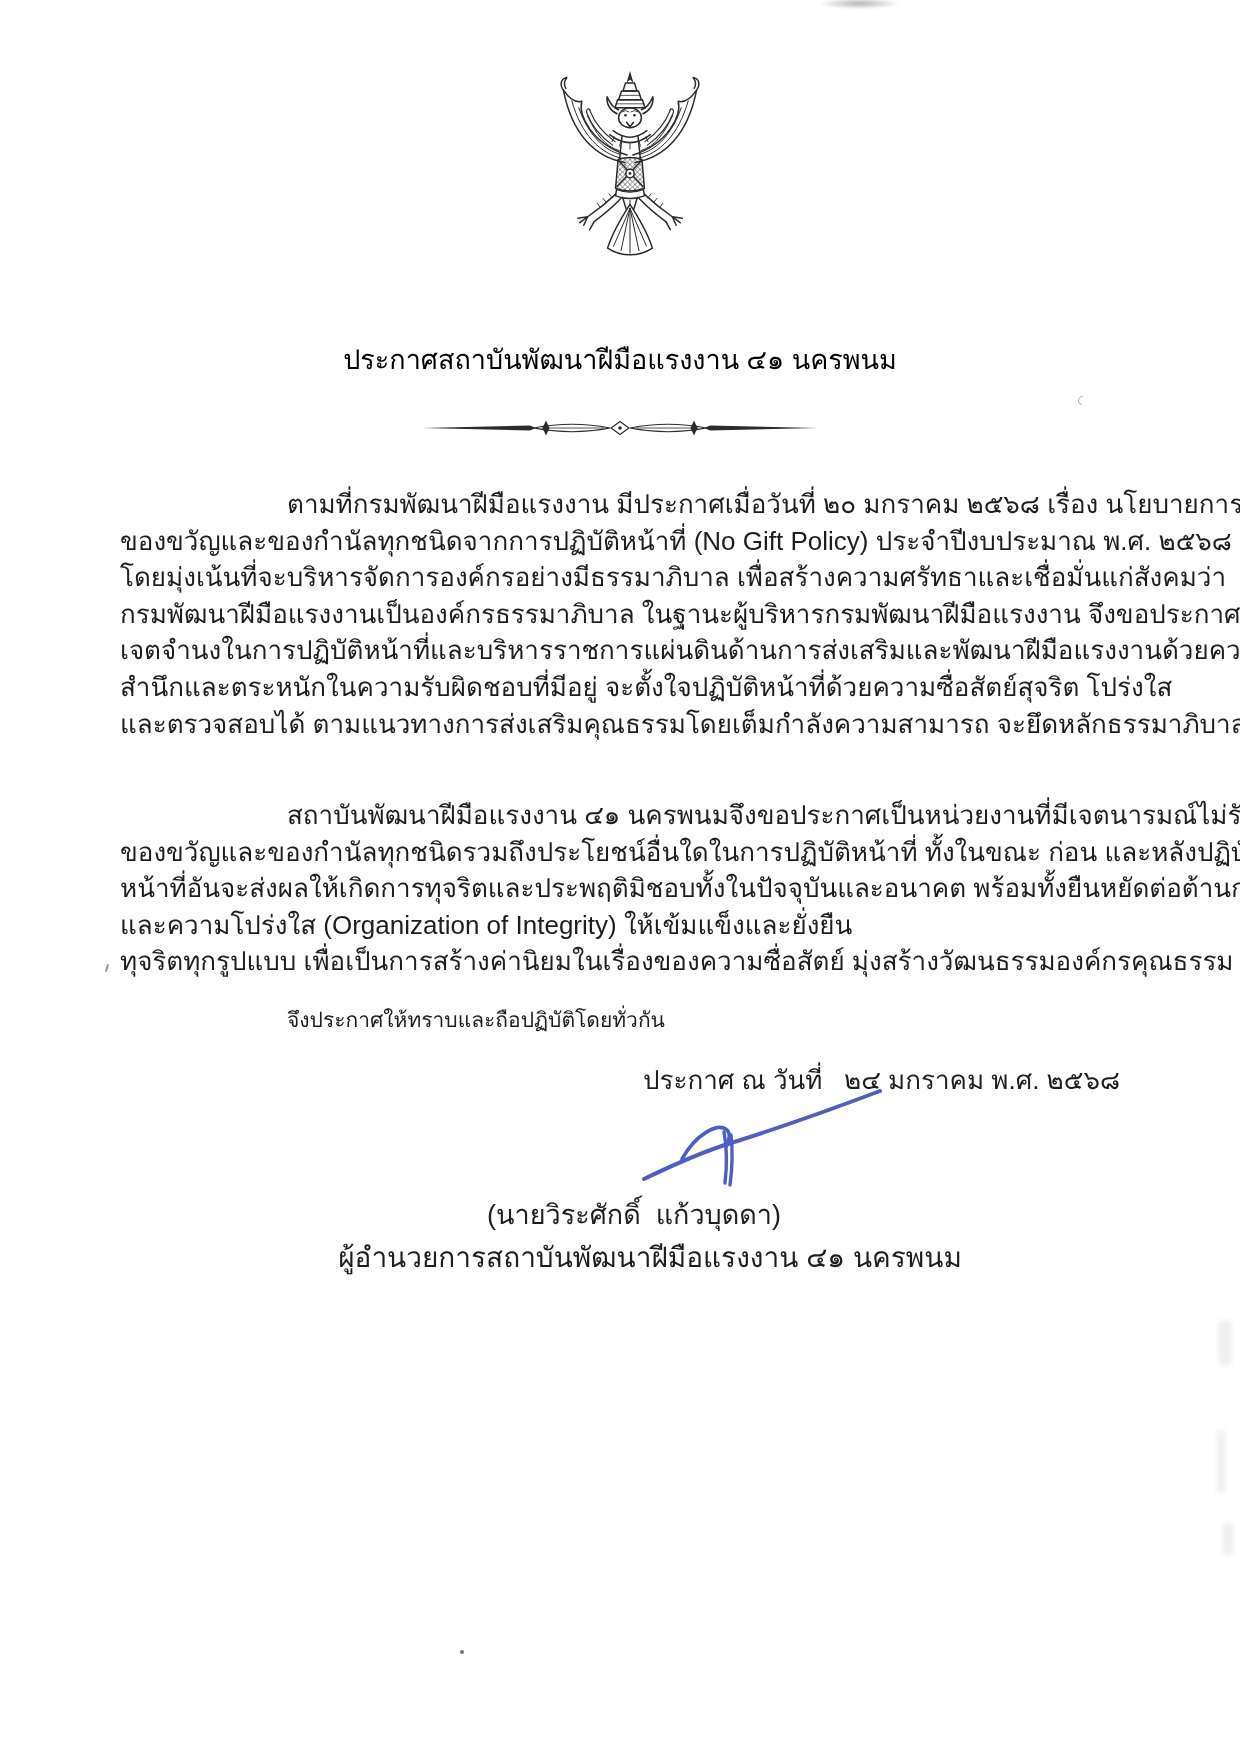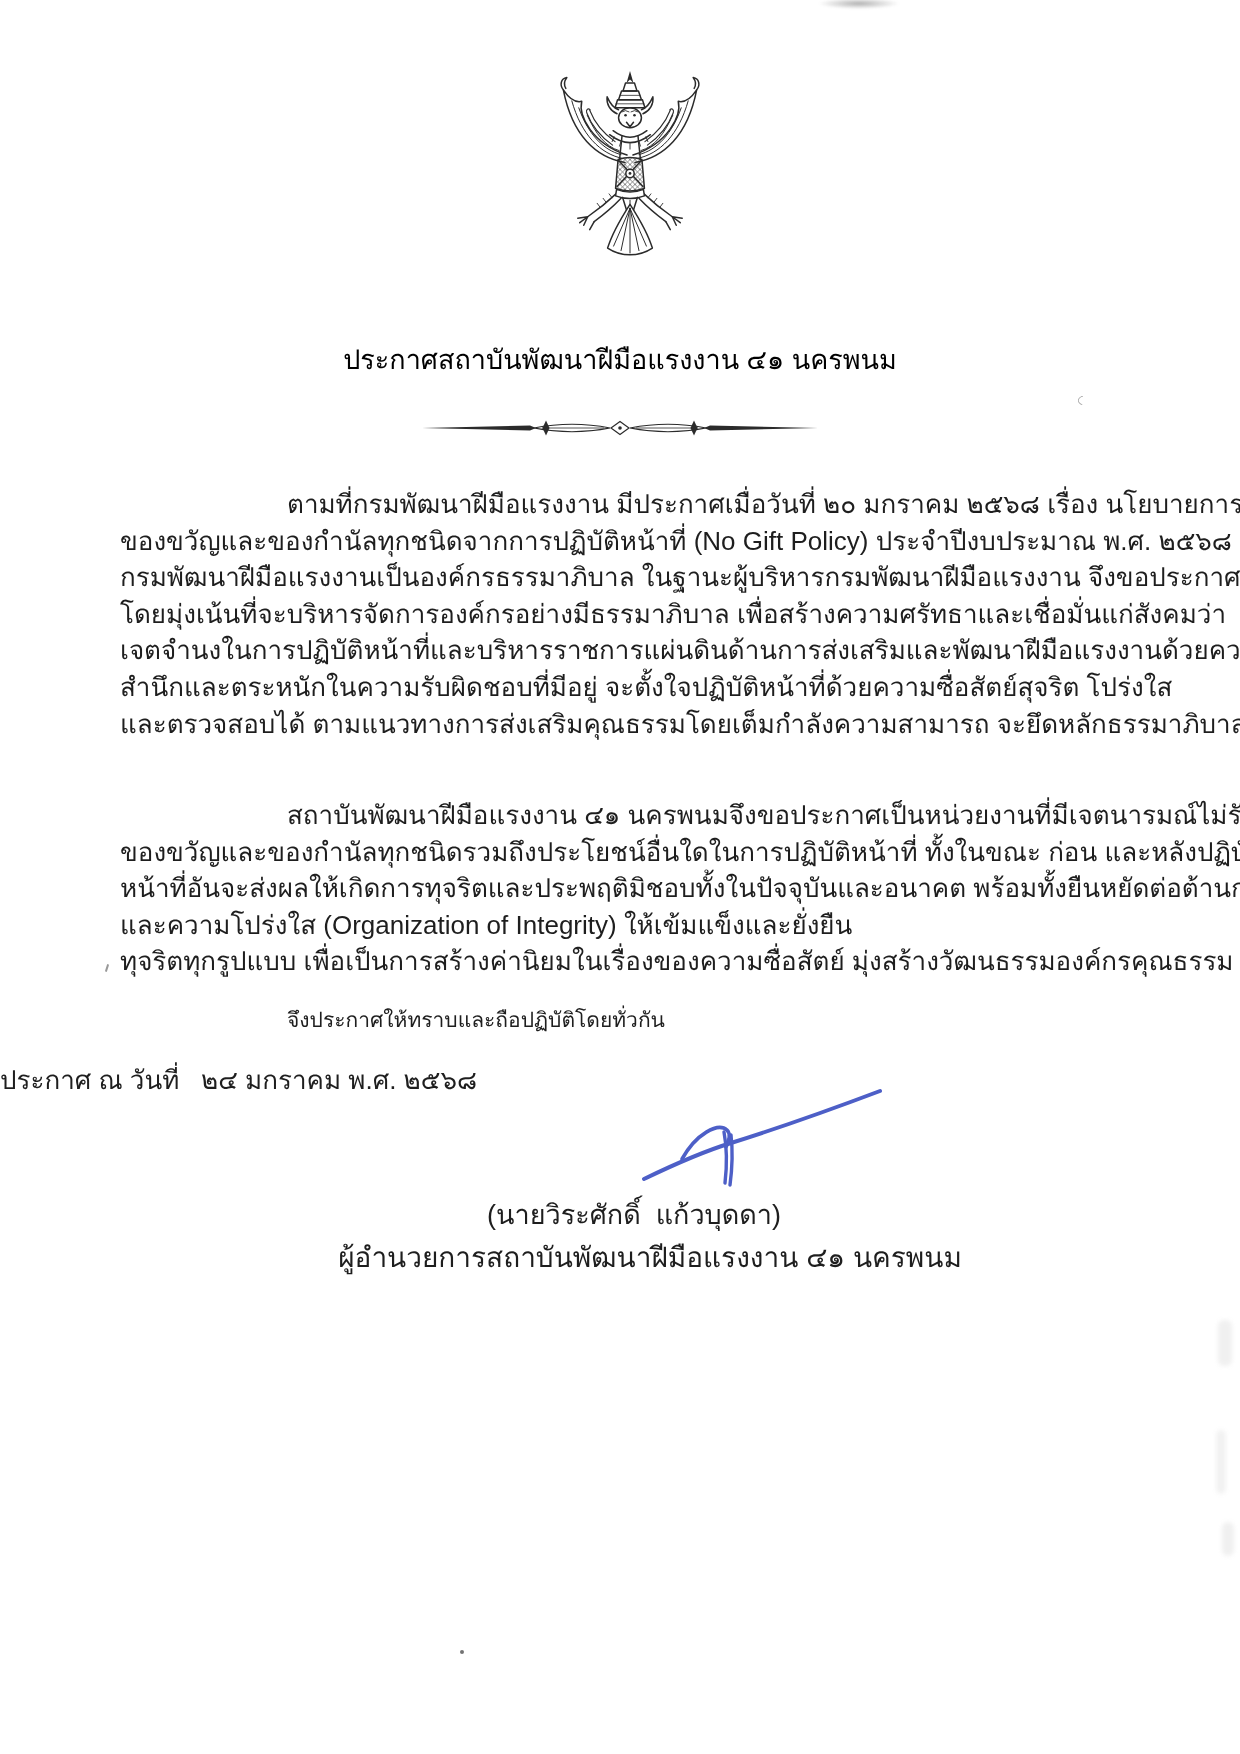--- a/index.html
+++ b/index.html
@@ -14,21 +14,21 @@
   .header {
     position:absolute; left:120px; top:294px; width:1000px;
     text-align:center; font-size:27px; line-height:38px; color:#000000;margin-top:47px;
   }
   .divider { position:absolute; left:420px; top:419px; width:400px; height:18px; }
   .para { position:absolute; left:120px; width:1010px; font-size:26px; line-height:36.6px; }
   .para1 { top:486px; }
   .para2 { top:797px; }
   .indent { padding-left:167px; }
   .closing { position:absolute; left:287px; top:1002px; font-size:21px; line-height:36.6px; }
-  .dateline { position:absolute; left:0; top:1062px; width:1120px; text-align:left; font-size:26px; line-height:36.6px; }
+  .dateline { position:absolute; left:0; top:1062px; width:1120px; text-align:right; font-size:26px; line-height:36.6px; }
   .signature { position:absolute; left:630px; top:1080px; width:265px; height:110px; }
   .signer-name { position:absolute; left:134px; top:1196px; width:1000px; text-align:center; font-size:27px; line-height:38px; }
   .signer-title { position:absolute; left:150px; top:1239px; width:1000px; text-align:center; font-size:28px; line-height:38px; }
   
   .artifact { position:absolute; pointer-events:none; }
   .smudge-top { left:818px; top:-2px; width:82px; height:11px;
     background:radial-gradient(ellipse at center, rgba(100,100,100,.5), rgba(100,100,100,0) 70%); filter:blur(1px); }
   .mark-c { left:1078px; top:396px; width:9px; height:9px; border:1.5px solid rgba(120,120,120,.65);
     border-right-color:transparent; border-bottom-color:transparent; border-radius:50%; transform:rotate(-40deg); }
   .mark-tick { left:106px; top:964px; width:2px; height:8px; background:rgba(110,110,110,.7);
@@ -106,22 +106,22 @@
       <path d="M126 1.5 L129.5 9 L126 16.5 L122.5 9 Z" fill="#2b2b2b" stroke="none"></path>
     </g>
     <use href="#divL" transform="translate(400 0) scale(-1 1)"></use>
     <path d="M191 9 L200 2.5 L209 9 L200 15.5 Z" fill="#ffffff" stroke="#2b2b2b" stroke-width="1.2"></path>
     <circle cx="200" cy="9" r="1.8" fill="#2b2b2b"></circle>
   </svg>
 
   <div class="para para1">
     <div class="t indent">ตามที่กรมพัฒนาฝีมือแรงงาน มีประกาศเมื่อวันที่ ๒๐ มกราคม ๒๕๖๘ เรื่อง นโยบายการไม่รับ</div>
     <div class="t">ของขวัญและของกำนัลทุกชนิดจากการปฏิบัติหน้าที่ (No Gift Policy) ประจำปีงบประมาณ พ.ศ. ๒๕๖๘</div>
+    <div class="t">โดยมุ่งเน้นที่จะบริหารจัดการองค์กรอย่างมีธรรมาภิบาล เพื่อสร้างความศรัทธาและเชื่อมั่นแก่สังคมว่า</div>
     <div class="t">กรมพัฒนาฝีมือแรงงานเป็นองค์กรธรรมาภิบาล ในฐานะผู้บริหารกรมพัฒนาฝีมือแรงงาน จึงขอประกาศ</div>
-    <div class="t">โดยมุ่งเน้นที่จะบริหารจัดการองค์กรอย่างมีธรรมาภิบาล เพื่อสร้างความศรัทธาและเชื่อมั่นแก่สังคมว่า</div>
     <div class="t">เจตจำนงในการปฏิบัติหน้าที่และบริหารราชการแผ่นดินด้านการส่งเสริมและพัฒนาฝีมือแรงงานด้วยความ</div>
     <div class="t">สำนึกและตระหนักในความรับผิดชอบที่มีอยู่ จะตั้งใจปฏิบัติหน้าที่ด้วยความซื่อสัตย์สุจริต โปร่งใส</div>
     <div class="t">และตรวจสอบได้ ตามแนวทางการส่งเสริมคุณธรรมโดยเต็มกำลังความสามารถ จะยึดหลักธรรมาภิบาลในการ</div>
   </div>
 
   <div class="para para2">
     <div class="t indent">สถาบันพัฒนาฝีมือแรงงาน ๔๑ นครพนมจึงขอประกาศเป็นหน่วยงานที่มีเจตนารมณ์ไม่รับ</div>
     <div class="t">ของขวัญและของกำนัลทุกชนิดรวมถึงประโยชน์อื่นใดในการปฏิบัติหน้าที่ ทั้งในขณะ ก่อน และหลังปฏิบัติ</div>
     <div class="t">หน้าที่อันจะส่งผลให้เกิดการทุจริตและประพฤติมิชอบทั้งในปัจจุบันและอนาคต พร้อมทั้งยืนหยัดต่อต้านการ</div>
     <div class="t">และความโปร่งใส (Organization of Integrity) ให้เข้มแข็งและยั่งยืน</div>

